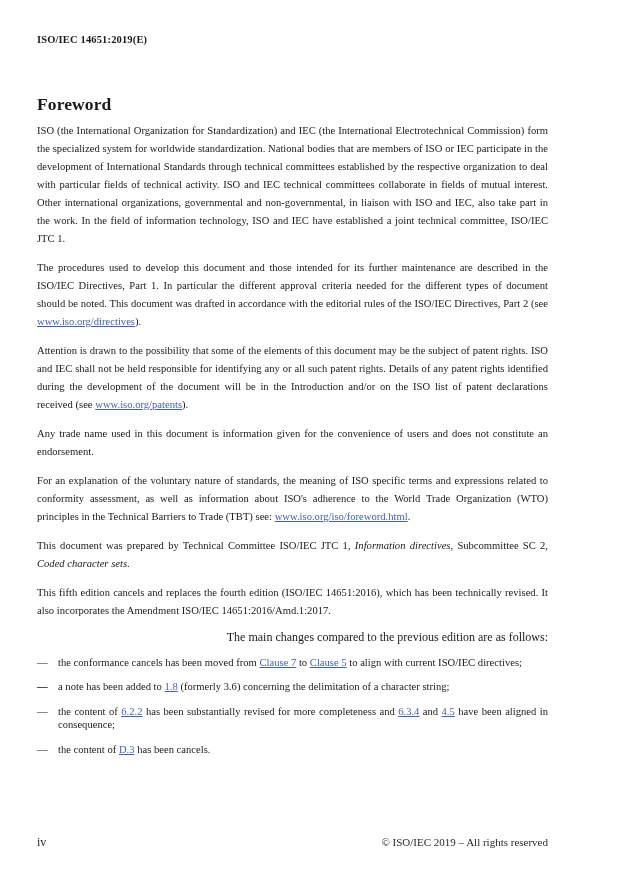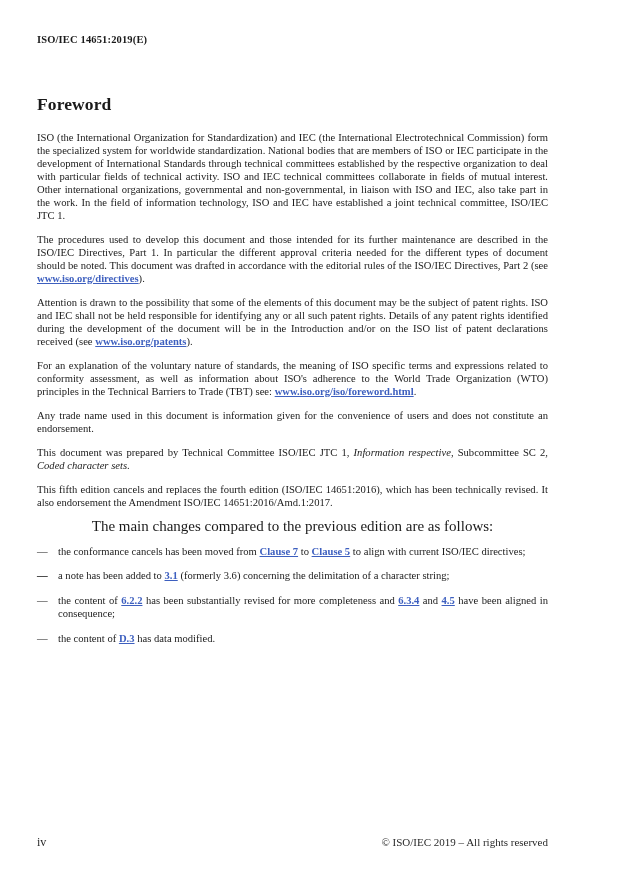--- a/index.html
+++ b/index.html
@@ -33,36 +33,36 @@
     font-size: 10.5px;
     font-weight: bold;
     letter-spacing: 0.15px;
     line-height: 14px;
     margin: 0 0 0 0;
   }
   h1.foreword-title {
     font-size: 17.5px;
     font-weight: bold;
     letter-spacing: 0.1px;
-    margin: 47px 0 17px 0;
+    margin: 47px 0 8px 0;
     line-height: 20px;
   }
   p.para {
     font-size: 10.6px;
-    line-height: 13px;
+    line-height: 18px;
     margin: 0 0 11px 0;
     text-align: justify;
     text-justify: inter-word;
     hyphens: none;
   }
   .lead-in {
-    font-size: 15px;
+    font-size: 12px;
     line-height: 13.55px;
     margin: 0 0 11px 0;
-    text-align: center;
+    text-align: right;
   }
   ul.change-list {
     list-style: none;
     margin: 0;
     padding: 0;
   }
   ul.change-list li {
     position: relative;
     font-size: 10.6px;
     line-height: 13.55px;
@@ -78,21 +78,20 @@
     width: 14px;
     font-size: 10.6px;
     line-height: 13.55px;
   }
   a.doclink {
     color: #3d5fbf;
     text-decoration: underline;
     text-decoration-thickness: 0.6px;
     text-underline-offset: 1.1px;
     cursor: pointer;
-    font-weight: bold;
   }
   em.ital {
     font-style: italic;
   }
   .footer {
     position: absolute;
     left: 37px;
     top: 836px;
     width: 511px;
     font-size: 9.5px;
@@ -119,41 +118,41 @@
     <div class="running-head">ISO/IEC 14651:2019(E)</div>
 
     <h1 class="foreword-title">Foreword</h1>
 
     <p class="para">ISO (the International Organization for Standardization) and IEC (the International Electrotechnical Commission) form the specialized system for worldwide standardization. National bodies that are members of ISO or IEC participate in the development of International Standards through technical committees established by the respective organization to deal with particular fields of technical activity. ISO and IEC technical committees collaborate in fields of mutual interest. Other international organizations, governmental and non-governmental, in liaison with ISO and IEC, also take part in the work. In the field of information technology, ISO and IEC have established a joint technical committee, ISO/IEC JTC 1.</p>
 
     <p class="para"><span>The procedures used to develop this document and those intended for its further maintenance are described in the ISO/IEC Directives, Part 1. In particular the different approval criteria needed for the different types of document should be noted. This document was drafted in accordance with the editorial rules of the ISO/IEC Directives, Part 2 (see </span><a class="doclink">www.iso.org/directives</a><span>).</span></p>
 
     <p class="para"><span>Attention is drawn to the possibility that some of the elements of this document may be the subject of patent rights. ISO and IEC shall not be held responsible for identifying any or all such patent rights. Details of any patent rights identified during the development of the document will be in the Introduction and/or on the ISO list of patent declarations received (see </span><a class="doclink">www.iso.org/patents</a><span>).</span></p>
 
+    <p class="para">Any trade name used in this document is information given for the convenience of users and does not constitute an endorsement.</p>
+
     <p class="para"><span>For an explanation of the voluntary nature of standards, the meaning of ISO specific terms and expressions related to conformity assessment, as well as information about ISO's adherence to the World Trade Organization (WTO) principles in the Technical Barriers to Trade (TBT) see: </span><a class="doclink">www.iso.org/iso/foreword.html</a><span>.</span></p>
 
-    <p class="para">Any trade name used in this document is information given for the convenience of users and does not constitute an endorsement.</p>
+    <p class="para"><span>This document was prepared by Technical Committee ISO/IEC JTC 1, </span><em class="ital">Information directives</em><span>, Subcommittee SC 2, </span><em class="ital">Coded character sets</em><span>.</span></p>
 
-    <p class="para"><span>This document was prepared by Technical Committee ISO/IEC JTC 1, </span><em class="ital">Information respective</em><span>, Subcommittee SC 2, </span><em class="ital">Coded character sets</em><span>.</span></p>
-
-    <p class="para">This fifth edition cancels and replaces the fourth edition (ISO/IEC 14651:2016), which has been technically revised. It also endorsement the Amendment ISO/IEC 14651:2016/Amd.1:2017.</p>
+    <p class="para">This fifth edition cancels and replaces the fourth edition (ISO/IEC 14651:2016), which has been technically revised. It also incorporates the Amendment ISO/IEC 14651:2016/Amd.1:2017.</p>
 
     <p class="lead-in">The main changes compared to the previous edition are as follows:</p>
 
     <ul class="change-list">
 
       <li><span class="dash">—</span><span>the conformance cancels has been moved from </span><a class="doclink">Clause 7</a><span> to </span><a class="doclink">Clause 5</a><span> to align with current ISO/IEC directives;</span></li>
 
       <li><span class="dash">—</span></li>
 
-      <li><span class="dash">—</span><span>a note has been added to </span><a class="doclink">3.1</a><span> (formerly 3.6) concerning the delimitation of a character string;</span></li>
+      <li><span class="dash">—</span><span>a note has been added to </span><a class="doclink">1.8</a><span> (formerly 3.6) concerning the delimitation of a character string;</span></li>
 
       <li><span class="dash">—</span><span>the content of </span><a class="doclink">6.2.2</a><span> has been substantially revised for more completeness and </span><a class="doclink">6.3.4</a><span> and </span><a class="doclink">4.5</a><span> have been aligned in consequence;</span></li>
 
-      <li><span class="dash">—</span><span>the content of </span><a class="doclink">D.3</a><span> has data modified.</span></li>
+      <li><span class="dash">—</span><span>the content of </span><a class="doclink">D.3</a><span> has been cancels.</span></li>
 
     </ul>
 
 
   </div>
 
   <div class="footer">
     <span class="page-num">iv</span>
     <span class="copyright">© ISO/IEC 2019 – All rights reserved</span>
   </div>

